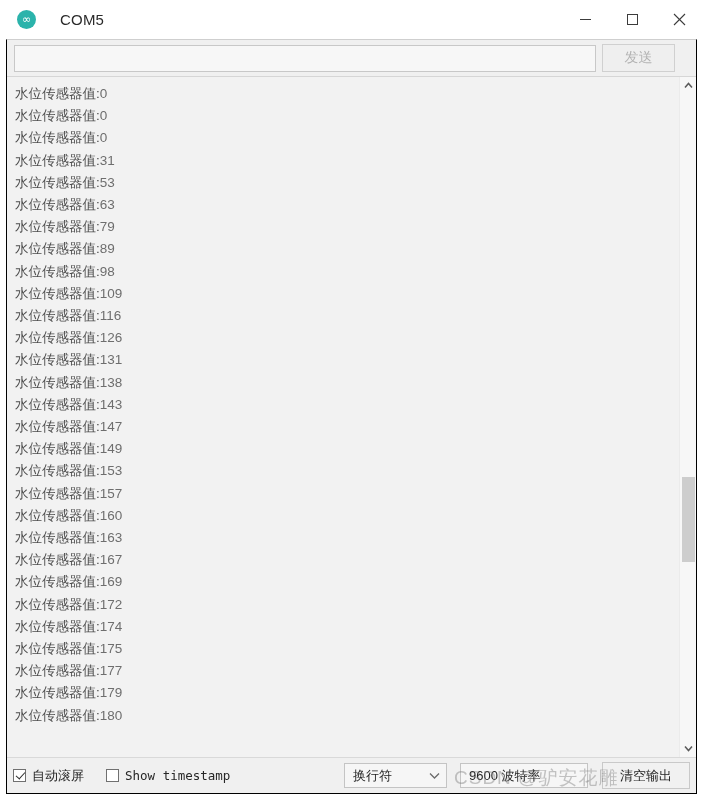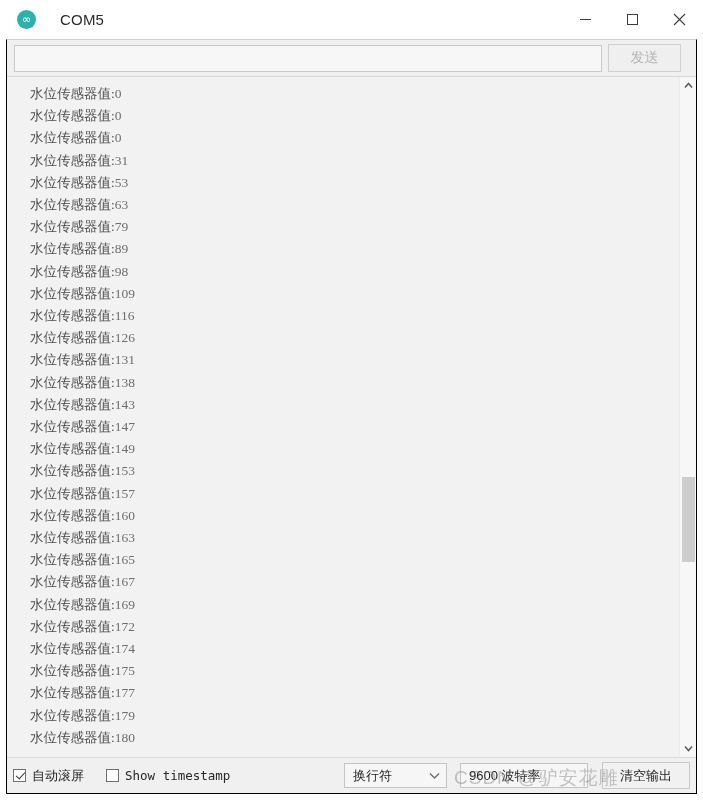--- a/index.html
+++ b/index.html
@@ -111,21 +111,21 @@
     box-sizing: border-box;
     font-size: 13px;
     color: #333;
     padding: 0 6px;
     outline: none;
     font-family: "Liberation Sans", sans-serif;
   }
   .send-btn {
     width: 73px;
     height: 28px;
-    margin-right: 14px;
+    margin-right: 20px;
     border: 1px solid #d0d0d0;
     background: #efefef;
     color: #b3b3b3;
     font-size: 14px;
     display: flex;
     align-items: center;
     justify-content: center;
     box-sizing: border-box;
     font-family: "Liberation Sans", sans-serif;
   }
@@ -139,26 +139,25 @@
     overflow: hidden;
     position: relative;
   }
   .console {
     flex: 1;
     overflow: hidden;
     padding: 6px 0 0 8px;
     box-sizing: border-box;
   }
   .line {
-    font-family: Liberation Serif, serif;
+    font-family: Liberation Sans, sans-serif;
     font-size: 13.5px;
     line-height: 22.2px;
     color: #4d4d4d;
     white-space: pre;
-    margin-left: 15px;
   }
   .line .num { color: #6e6e6e; }
 
   
   .scrollbar {
     width: 17px;
     min-width: 17px;
     background: #f7f7f7;
     border-left: 1px solid #ebebeb;
     position: relative;
@@ -340,21 +339,20 @@
           <div class="line"><span>水位传感器值:</span><span class="num">126</span></div>
           <div class="line"><span>水位传感器值:</span><span class="num">131</span></div>
           <div class="line"><span>水位传感器值:</span><span class="num">138</span></div>
           <div class="line"><span>水位传感器值:</span><span class="num">143</span></div>
           <div class="line"><span>水位传感器值:</span><span class="num">147</span></div>
           <div class="line"><span>水位传感器值:</span><span class="num">149</span></div>
           <div class="line"><span>水位传感器值:</span><span class="num">153</span></div>
           <div class="line"><span>水位传感器值:</span><span class="num">157</span></div>
           <div class="line"><span>水位传感器值:</span><span class="num">160</span></div>
           <div class="line"><span>水位传感器值:</span><span class="num">163</span></div>
-          <div class="line"><span>水位传感器值:</span><span class="num">165</span></div>
           <div class="line"><span>水位传感器值:</span><span class="num">167</span></div>
           <div class="line"><span>水位传感器值:</span><span class="num">169</span></div>
           <div class="line"><span>水位传感器值:</span><span class="num">172</span></div>
           <div class="line"><span>水位传感器值:</span><span class="num">174</span></div>
           <div class="line"><span>水位传感器值:</span><span class="num">175</span></div>
           <div class="line"><span>水位传感器值:</span><span class="num">177</span></div>
           <div class="line"><span>水位传感器值:</span><span class="num">179</span></div>
           <div class="line"><span>水位传感器值:</span><span class="num">180</span></div>
         </div>
 

